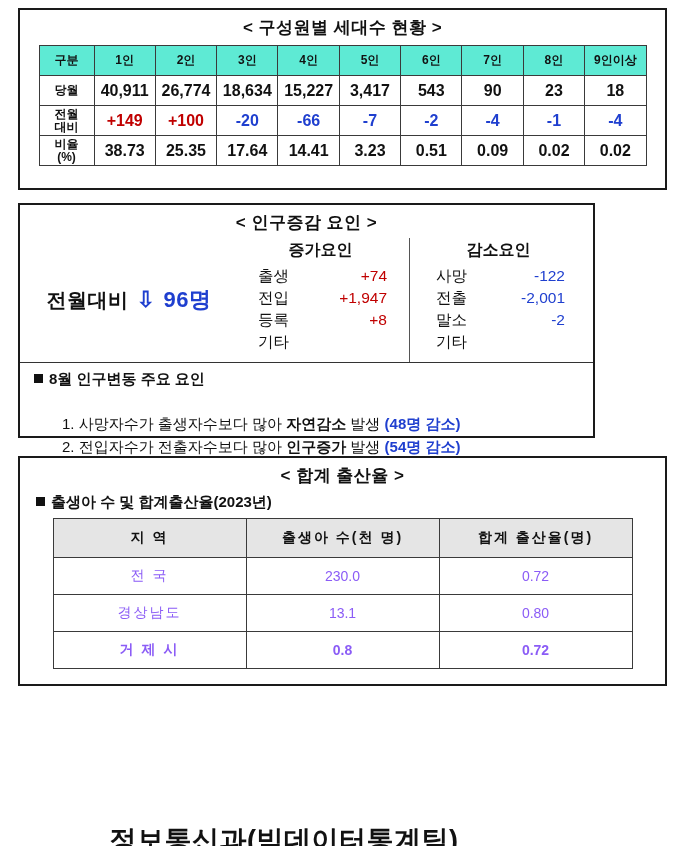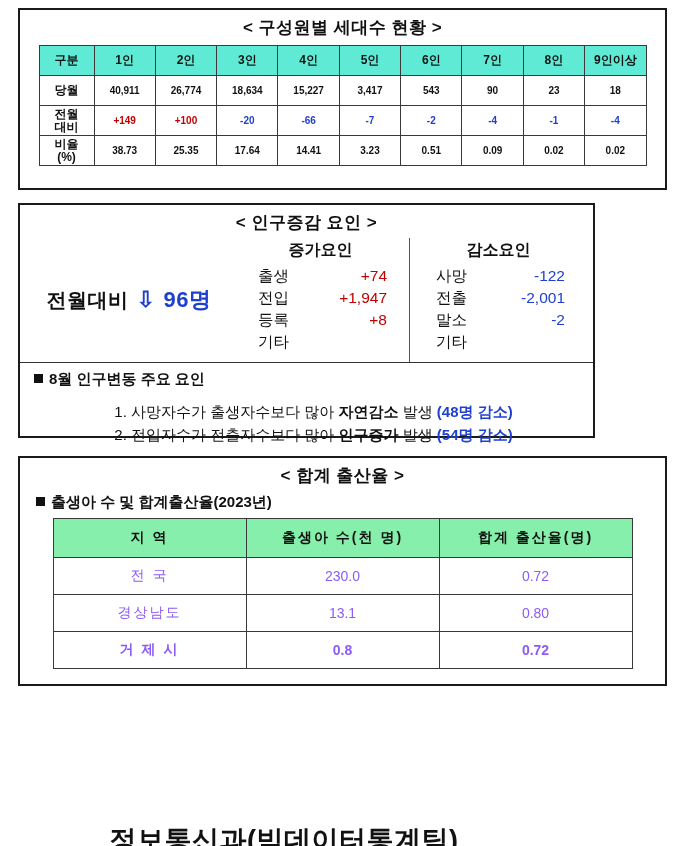--- a/index.html
+++ b/index.html
@@ -50,21 +50,21 @@
   table.hh {
     border-collapse: collapse;
     margin: 2px auto 0 auto;
     width: 608px;
     table-layout: fixed;
   }
   table.hh td, table.hh th {
     border: 1px solid #3a3a3a;
     text-align: center;
     vertical-align: middle;
-    font-size: 10px;
+    font-size: 16px;
     font-weight: bold;
     height: 29px;
     padding: 0;
     color: #111;
   }
   table.hh th {
     background: #5eead4;
     font-size: 12px;
   }
   table.hh td.lbl, table.hh th.lbl {
@@ -139,35 +139,34 @@
   .num.pos { color: #c00000; }
   .num.neg { color: #1f3fcf; }
 
   .fac-note {
     border-top: 1px solid #333;
     padding: 7px 14px 0 14px;
   }
   .fac-note .note-head {
     font-size: 15px;
     font-weight: bold;
-    margin-bottom: 11px;
+    margin-bottom: 23px;
   }
   .fac-note .note-head .sq {
     display: inline-block;
     width: 9px; height: 9px;
     background: #111;
     margin-right: 6px;
     vertical-align: 1px;
   }
   .fac-note ol {
-    margin: 0;
+    margin: 14px;
     padding-left: 28px;
     font-size: 15px;
     line-height: 1.55;
-    text-align: center;
   }
   .fac-note li { margin: 0; }
   .em-b { font-weight: bold; }
   .em-blue { color: #1f3fcf; font-weight: bold; }
 
   
   #panel-fertility {
     left: 18px;
     top: 456px;
     width: 649px;
@@ -185,21 +184,21 @@
     margin-right: 6px;
     vertical-align: 1px;
   }
   table.fert {
     border-collapse: collapse;
     margin: 0 auto;
     width: 580px;
     table-layout: fixed;
   }
   table.fert th {
-    background: #86efac;
+    background: #e5e5e5;
     border: 1px solid #3a3a3a;
     font-size: 14px;
     font-weight: bold;
     height: 36px;
     letter-spacing: 2px;
   }
   table.fert td {
     border: 1px solid #3a3a3a;
     text-align: center;
     font-size: 14px;

